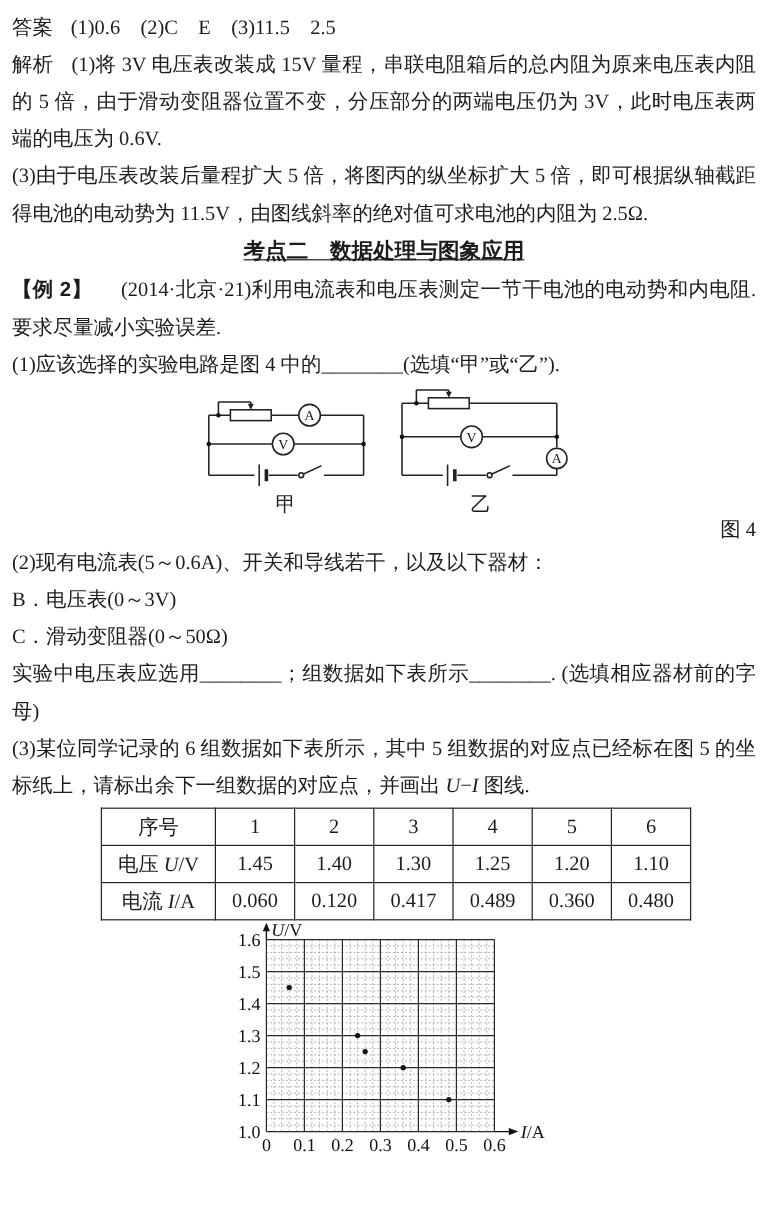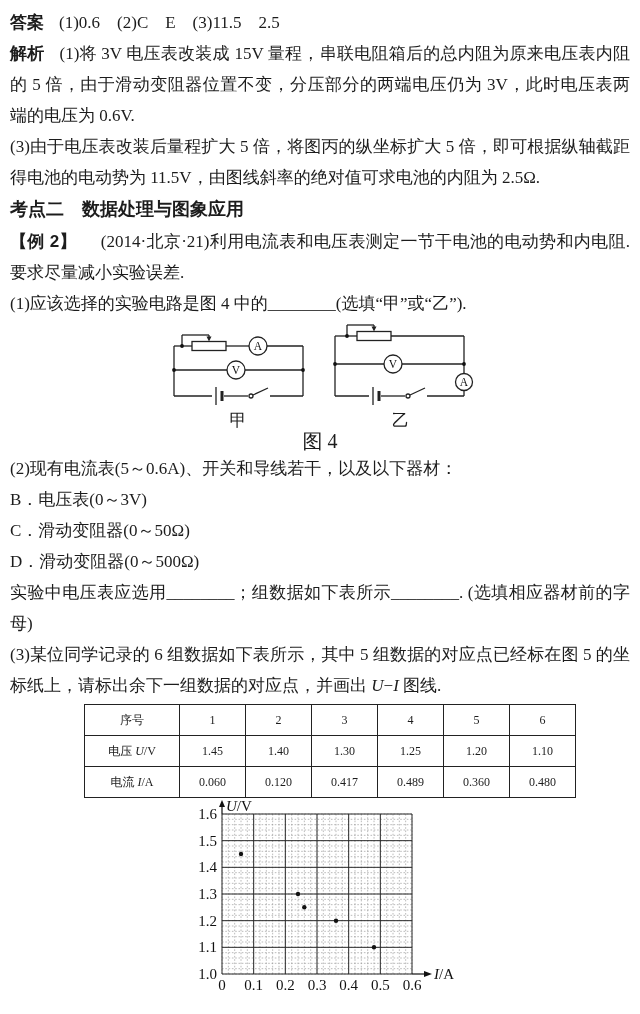--- a/index.html
+++ b/index.html
@@ -7,44 +7,45 @@
   body {
     width:640px; height:1014px; overflow:hidden;
     color:#1c1c1c;
     font-family:"Liberation Serif","DejaVu Serif",serif;
     font-size:17px;
   }
   .page { padding:7px 10px 0 10px; }
   p.line { line-height:31px; text-align:justify; }
   .blabel {
     font-family:"Liberation Sans","DejaVu Sans",sans-serif;
-    font-weight:bold; margin-right:15px;
+    font-weight:normal; margin-right:15px;
   }
   .ex-label {
     font-family:"Liberation Sans","DejaVu Sans",sans-serif;
     font-weight:bold; margin-right:24px;
   }
   .section-title {
+    text-align:center;
     font-family:"Liberation Sans","DejaVu Sans",sans-serif;
-    font-weight:bold; font-size:18px; line-height:33px;
+    font-weight:bold; font-size:18px; line-height:33px;text-decoration:underline;
   }
   i.var { font-style:italic; font-family:"Liberation Serif",serif; }
   
   .fig4 { display:flex; justify-content:center; align-items:flex-end; gap:16px; margin-top:3px; }
   .circuit { text-align:center; }
   .clabel { line-height:19px; font-size:17px; }
-  .figcap { text-align:center; line-height:23px; font-size:20px; }
+  .figcap { text-align:right; line-height:23px; font-size:17px; }
   svg .w { stroke:#222; stroke-width:1.3; fill:none; }
   svg .thick { stroke:#222; stroke-width:3; }
   svg .meter-letter { font:11.5px "Liberation Serif",serif; fill:#111; text-anchor:middle; }
   
   table.data { border-collapse:collapse; margin:3px 0 0 74px; }
   table.data td {
     border:1px solid #222; text-align:center; height:31px;
-    font-size:12px; padding:0 2px;
+    font-size:17px; padding:0 2px;
   }
   table.data td.c0 { width:95px; }
   table.data td.cn { width:66px; }
   
   .graphwrap { margin-left:172px; margin-top:2px; }
   #graph-svg .mn { stroke:#8f8f8f; stroke-width:0.6; stroke-dasharray:1.6 1.7; }
   #graph-svg .mj { stroke:#2b2b2b; stroke-width:1; }
   #graph-svg .ax { stroke:#111; stroke-width:1.2; }
   #graph-svg .tk { font:15px "Liberation Serif",serif; fill:#111; }
   #graph-svg .al { font:15px "Liberation Serif",serif; fill:#111; }
@@ -141,21 +142,20 @@
         <text class="meter-letter" x="66" y="46">V</text>
       </svg>
       <div class="clabel">乙</div>
     </div>
   </div>
   <div class="figcap">图 4</div>
 
   <p class="line"><span>(2)现有电流表(5～0.6A)、开关和导线若干，以及以下器材：</span></p>
   <p class="line"><span>B．电压表(0～3V)</span></p>
   <p class="line"><span>C．滑动变阻器(0～50Ω)</span></p>
-  <p class="line"><span>D．滑动变阻器(0～500Ω)</span></p>
   <p class="line"><span>实验中电压表应选用</span><span>________</span><span>；组数据如下表所示</span><span>________</span><span>. (选填相应器材前的字母)</span></p>
 
   <p class="line"><span>(3)某位同学记录的 6 组数据如下表所示，其中 5 组数据的对应点已经标在图 5 的坐标纸上，请标出余下一组数据的对应点，并画出 </span><i class="var">U</i><span>−</span><i class="var">I</i><span> 图线.</span></p>
 
   <table class="data">
     <tbody>
         <tr>
       <td class="c0">序号</td>
       <td class="cn">1</td>
       <td class="cn">2</td>

